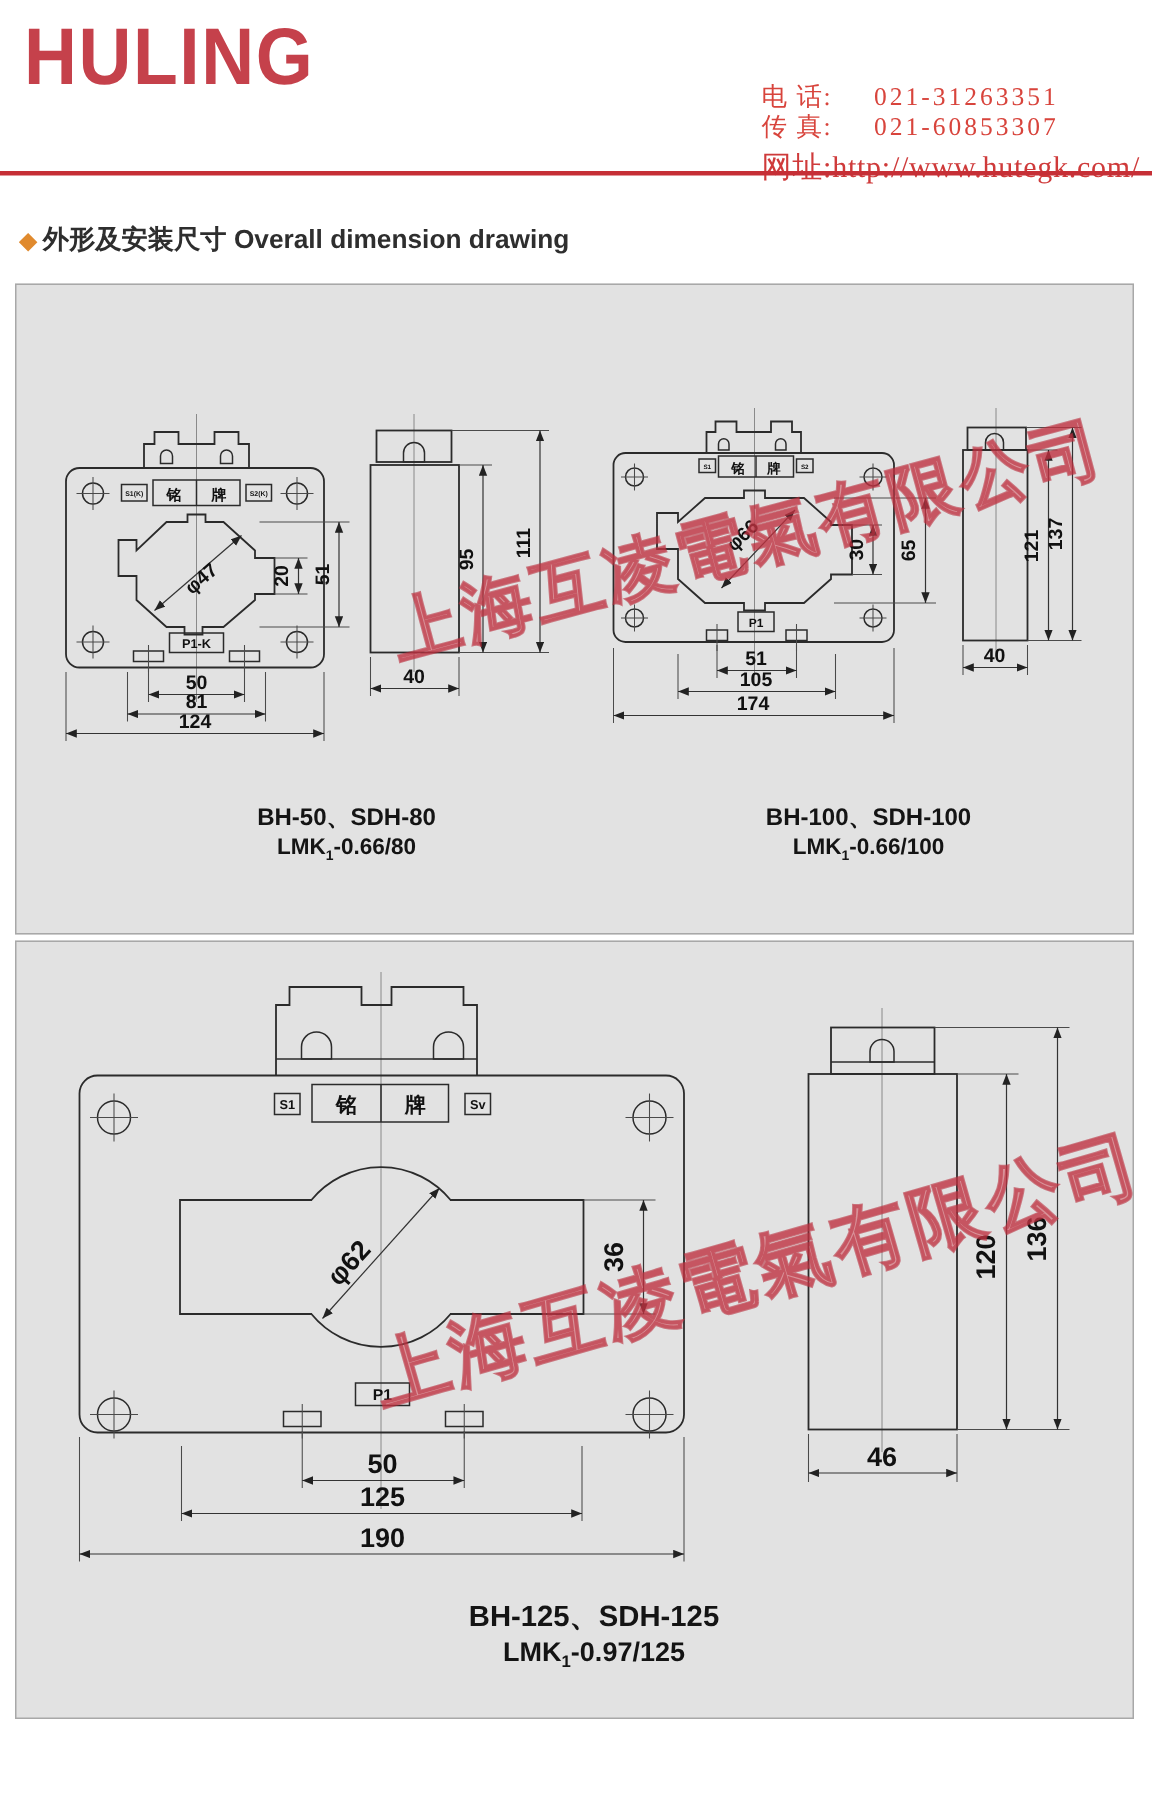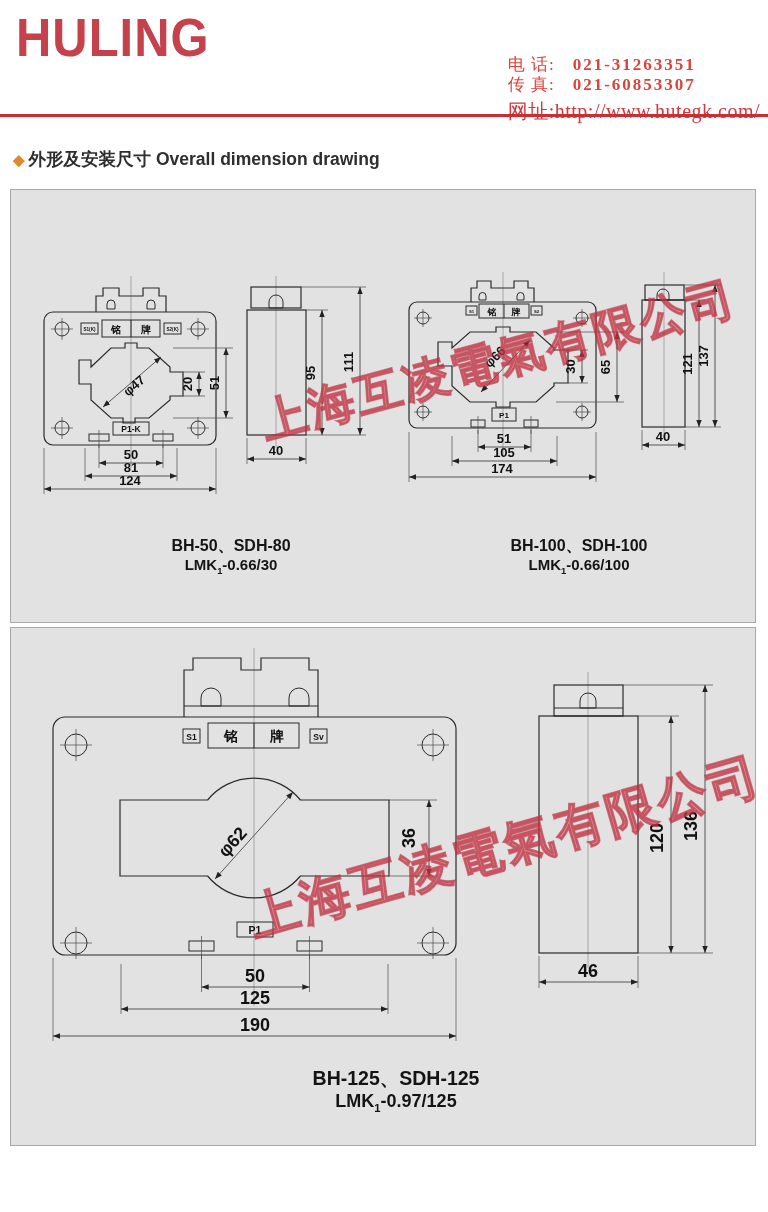--- a/index.html
+++ b/index.html
@@ -4,21 +4,21 @@
 <style>
   html,body{margin:0;padding:0;background:#fff;}
   .page{position:relative;width:768px;height:1164px;background:#fff;overflow:hidden;
         font-family:"Liberation Sans",sans-serif;}
   
   .logo{position:absolute;left:16px;top:6px;font-size:47px;font-weight:bold;
         color:#c5414b;letter-spacing:1px;transform:scale(1.04,1.14);transform-origin:left top;}
   .contact{position:absolute;right:8px;top:55px;text-align:left;
            font-family:"Liberation Serif",serif;color:#d8443c;}
   .c-line{font-size:17px;letter-spacing:1px;line-height:20px;white-space:nowrap;}
-  .c-num{margin-left:18px;letter-spacing:2px;font-weight:bold;}
+  .c-num{margin-left:28px;letter-spacing:2px;}
   .c-web{font-size:20px;margin-top:3px;color:#cf3a3a;letter-spacing:.5px;}
   .red-rule{position:absolute;left:0;top:114px;width:768px;height:3px;background:#c62f36;}
   
   .sec{position:absolute;left:13px;top:147px;font-size:17.5px;font-weight:bold;color:#2e2e2e;}
   .sec .bullet{color:#e08a2e;font-size:15px;margin-right:4px;}
   
   .panel{position:absolute;left:10px;width:746px;background:#e2e2e2;
          border:1px solid #a8a8a8;box-sizing:border-box;}
   .panel1{top:189px;height:434px;}
   .panel2{top:627px;height:519px;}
@@ -313,21 +313,21 @@
       <g>
         <line class="thin" x1="3" y1="178" x2="3" y2="198"></line>
           <line class="thin" x1="46" y1="178" x2="46" y2="198"></line>
         <line class="diml" x1="3" y1="193" x2="46" y2="193" marker-start="url(#a4)" marker-end="url(#a4)"></line>
         <text class="dim" x="24" y="189">40</text>
       </g>
     </svg>
 
     <div class="cap cap1" style="left:70px;top:346px;width:300px">
       <div>BH-50、SDH-80</div>
-      <div class="l2"><span>LMK</span><sub>1</sub><span>-0.66/30</span></div>
+      <div class="l2"><span>LMK</span><sub>1</sub><span>-0.66/80</span></div>
     </div>
     <div class="cap cap2" style="left:418px;top:346px;width:300px">
       <div>BH-100、SDH-100</div>
       <div class="l2"><span>LMK</span><sub>1</sub><span>-0.66/100</span></div>
     </div>
 
     <div class="wm wm1">上海互凌電氣有限公司</div>
   </section>
 
   <section class="panel panel2">

